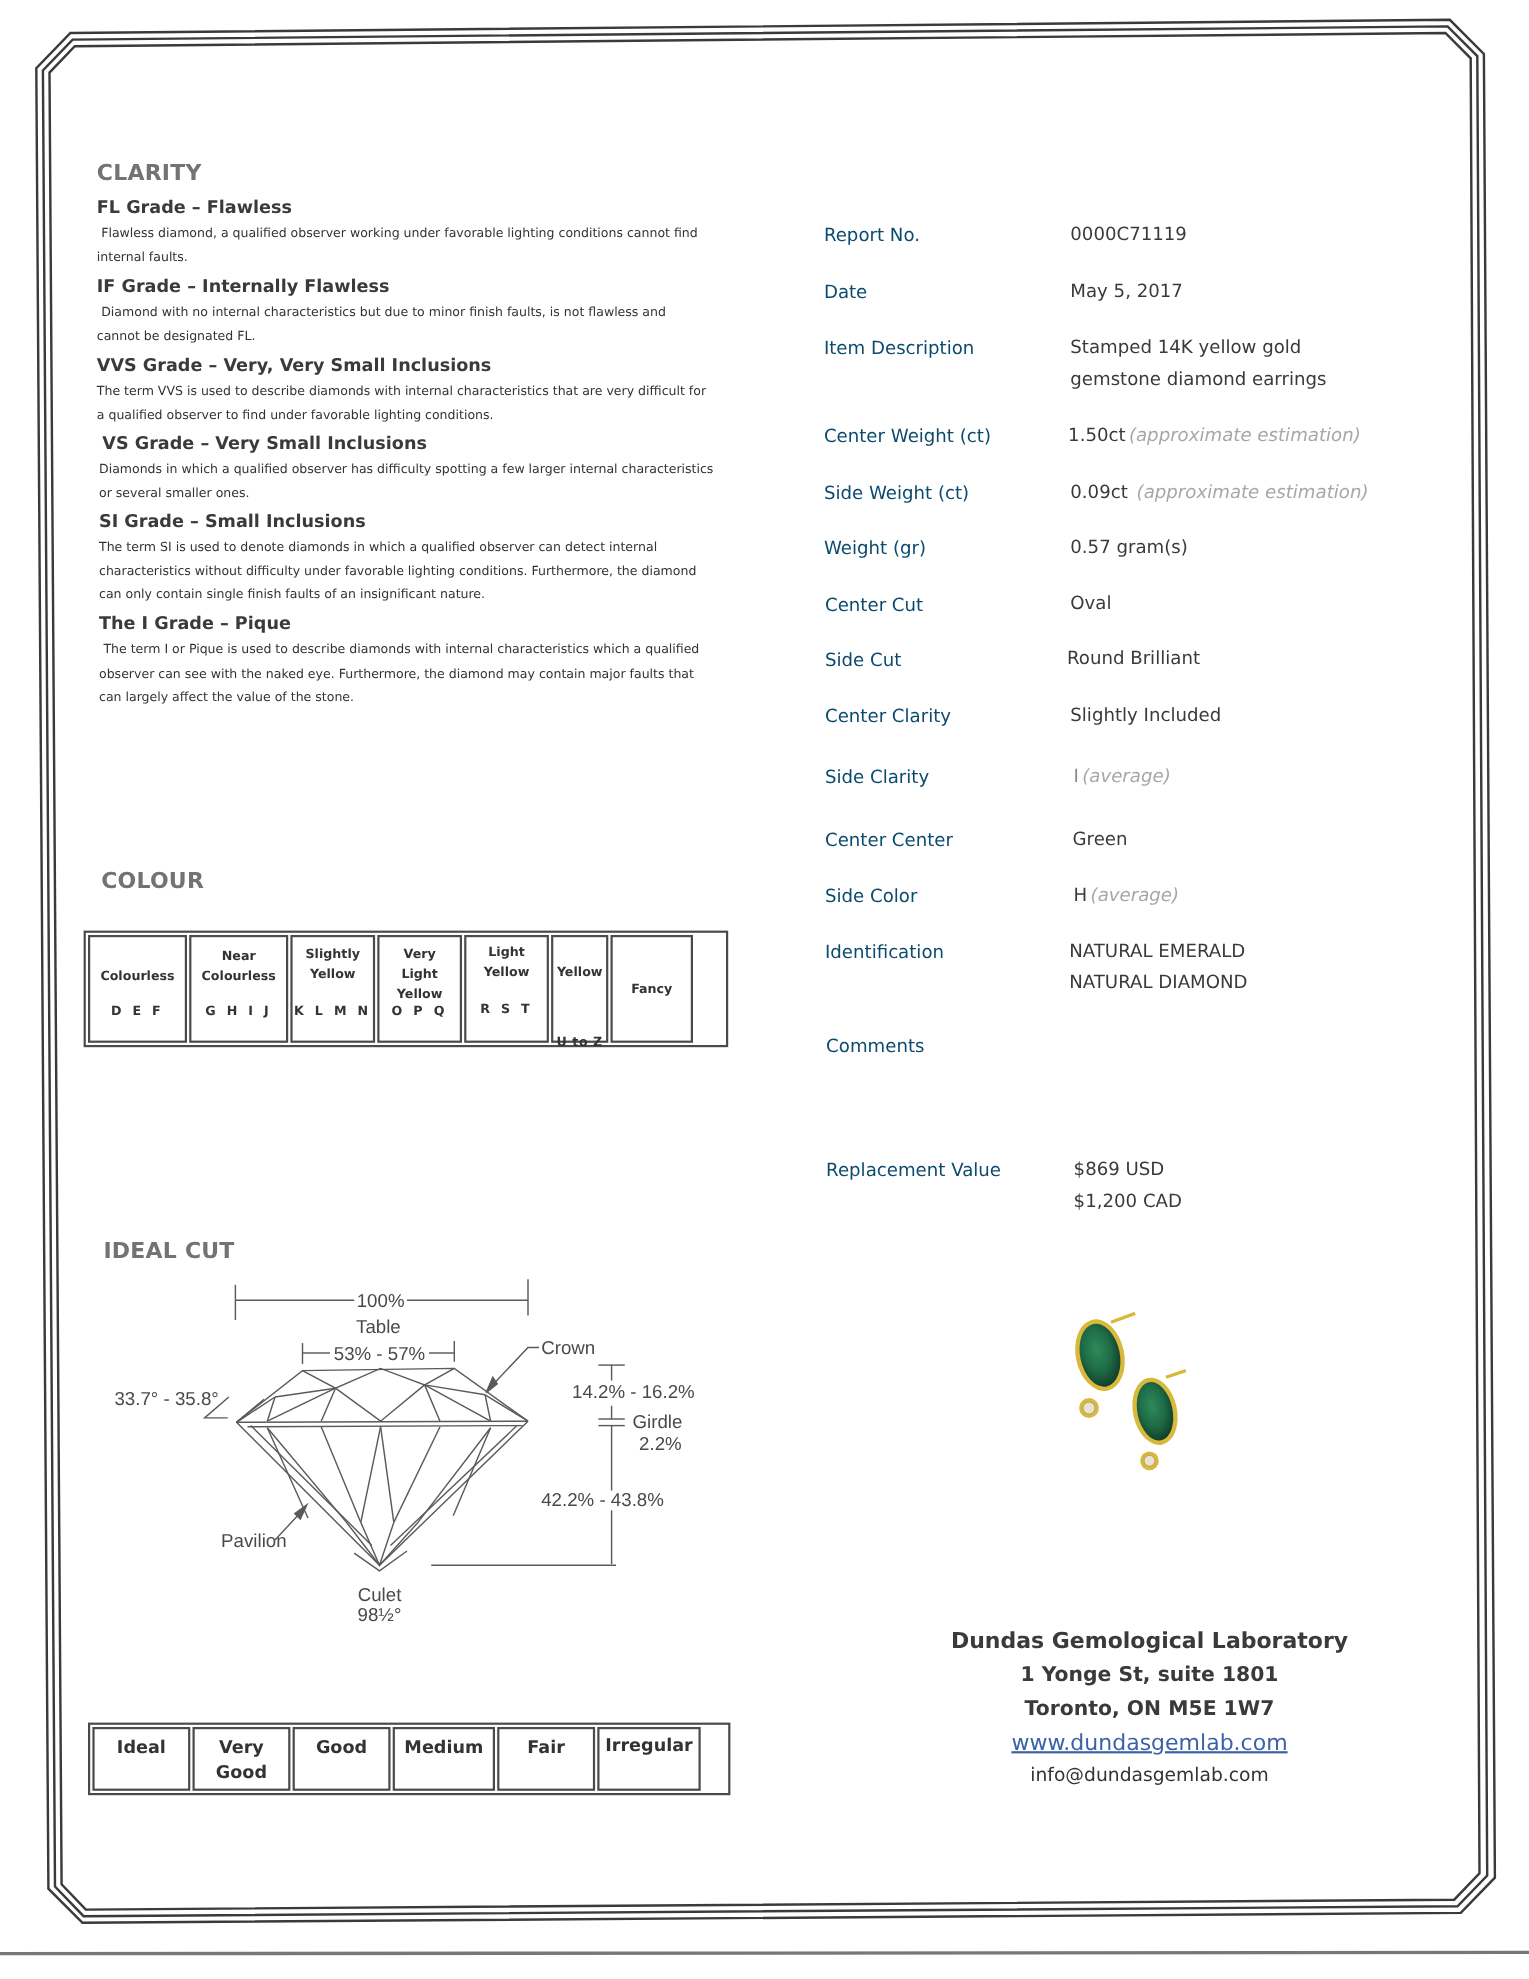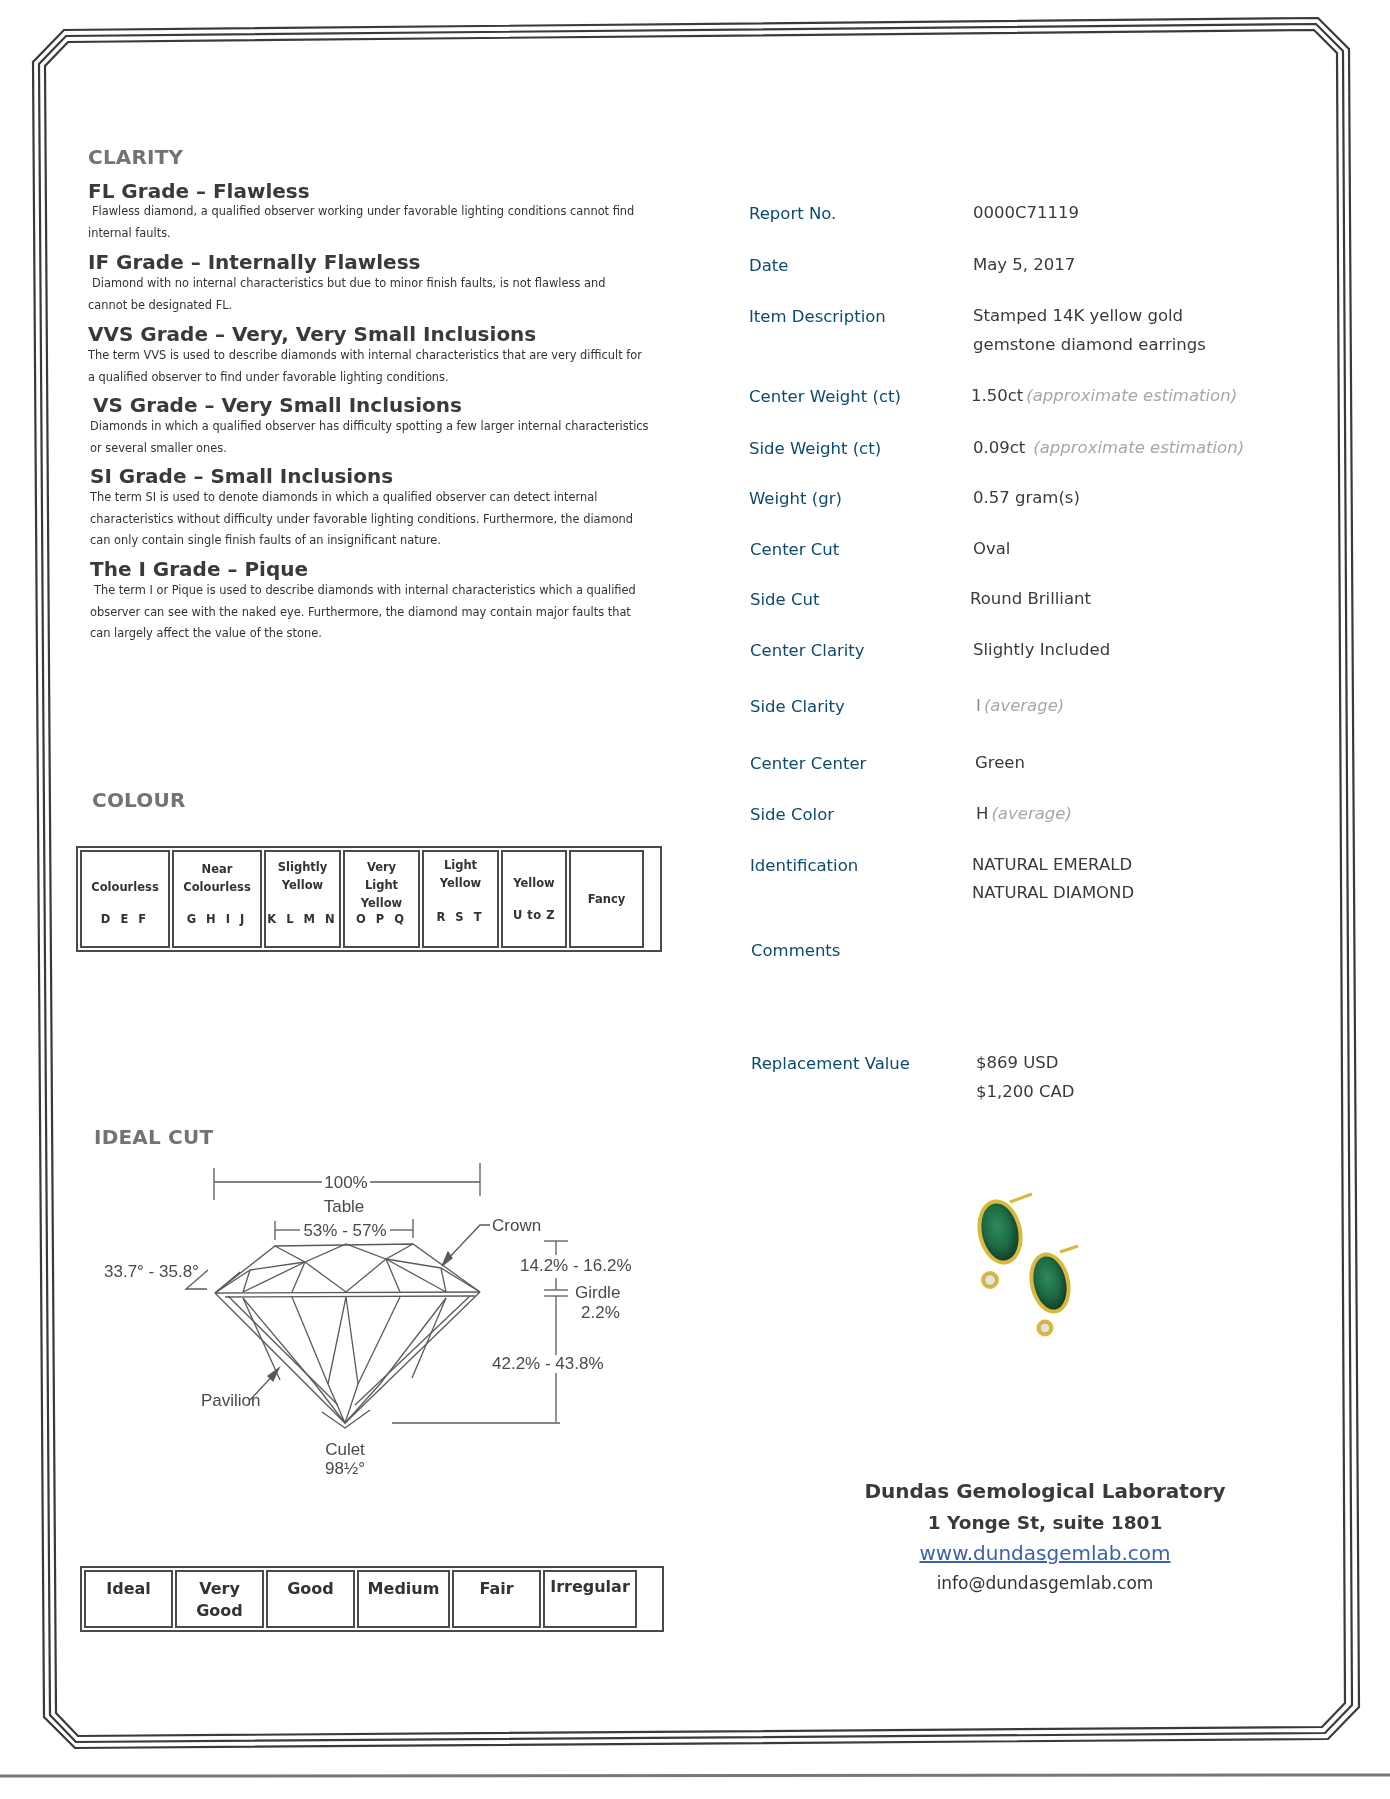--- a/index.html
+++ b/index.html
@@ -4,21 +4,21 @@
 <style>
   html, body { margin:0; padding:0; background:#ffffff; }
   body { width:1390px; height:1799px; position:relative; overflow:hidden;
          font-family:"Liberation Sans", sans-serif; color:#333; }
   .abs { position:absolute; }
   .border-svg { position:absolute; left:0; top:0; }
   .scanline { position:absolute; left:0; width:1390px; height:3px; background:#777; top:1774px; transform:rotate(-0.05deg); }
 
   
   .h-section { font-family:"DejaVu Sans", sans-serif; font-weight:bold; font-size:20px; color:#737373; letter-spacing:0.2px; }
-  .grade-title { font-family:"DejaVu Sans", sans-serif; font-weight:bold; font-size:20px; color:#3a3a3a; white-space:nowrap; }
+  .grade-title { font-family:"DejaVu Sans", sans-serif; font-weight:bold; font-size:16px; color:#3a3a3a; white-space:nowrap; }
   .grade-desc { font-family:"DejaVu Sans", sans-serif; font-size:11.4px; color:#333; line-height:21.5px; width:560px; }
 
   
   .r-label { font-family:"DejaVu Sans", sans-serif; font-size:16.5px; color:#0c4a6e; white-space:nowrap; }
   .r-value { font-family:"DejaVu Sans", sans-serif; font-size:16.5px; color:#3a3a3a; line-height:29px; white-space:nowrap; }
   .r-note { font-style:italic; color:#a7a7a7; }
 
   
   .gtable { position:absolute; border:2px solid #4a4a4a; padding:2px; display:flex; gap:2px; background:#fff; }
   .gcell { border:2px solid #4a4a4a; box-sizing:border-box; background:#fff; display:flex; flex-direction:column; align-items:center; text-align:center; font-family:"DejaVu Sans", sans-serif; color:#333; }
@@ -83,21 +83,21 @@
     <div class="letters" style="margin-top:18px;">K L M N</div>
   </div>
   <div class="gcell" style="width:77px;">
     <div class="name" style="margin-top:6px; width:48px;">Very Light Yellow</div>
     <div class="letters" style="margin-top:0px;">O P Q</div>
   </div>
   <div class="gcell" style="width:77px;">
     <div class="name" style="margin-top:4px; width:48px;">Light Yellow</div>
     <div class="letters" style="margin-top:18px;">R S T</div>
   </div>
-  <div class="gcell" style="width:66px;">
+  <div class="gcell" style="width:52px;gap:32px;">
     <div class="name" style="margin-top:22px;">Yellow</div>
     <div class="letters" style="margin-top:16px; letter-spacing:0.5px;">U to Z</div>
   </div>
   <div class="gcell" style="width:75px; justify-content:center;">
     <div class="name">Fancy</div>
   </div>
 </div>
 
 <div class="abs h-section" style="left:94px; top:1125px;">IDEAL CUT</div>
 
@@ -271,15 +271,16 @@
     <ellipse cx="100" cy="93" rx="20" ry="31" fill="#d9b93c" transform="rotate(-12 100 93)"></ellipse>
     <ellipse cx="100" cy="93" rx="16" ry="27" fill="url(#em)" transform="rotate(-12 100 93)"></ellipse>
     <circle cx="95" cy="138" r="8.5" fill="#d9b93c"></circle>
     <circle cx="95" cy="138" r="5" fill="#e8e2d0" stroke="#b9a36a" stroke-width="1"></circle>
   </g>
 </svg>
 
 <div class="lab">
   <div class="l title">Dundas Gemological Laboratory</div>
   <div class="l">1 Yonge St, suite 1801</div>
+  <div class="l">Toronto, ON M5E 1W7</div>
   <div class="link">www.dundasgemlab.com</div>
   <div class="mail">info@dundasgemlab.com</div>
 </div>
 
 </body></html>

